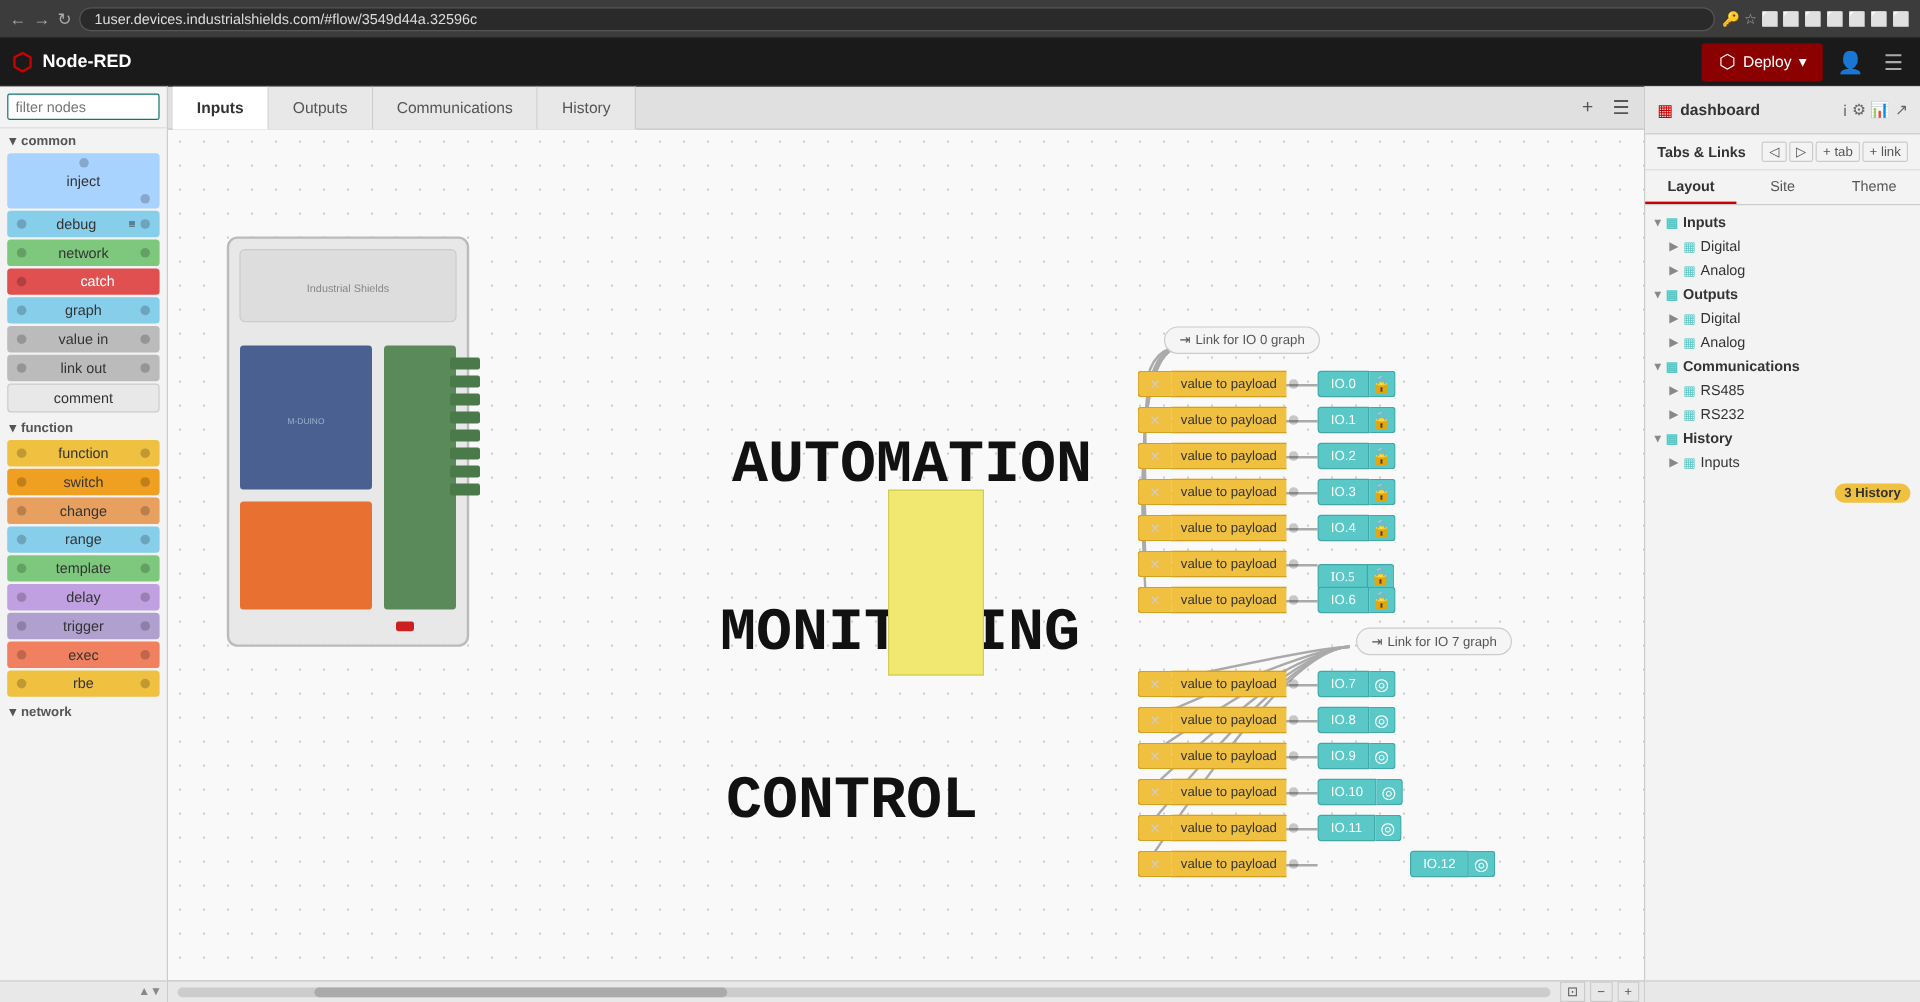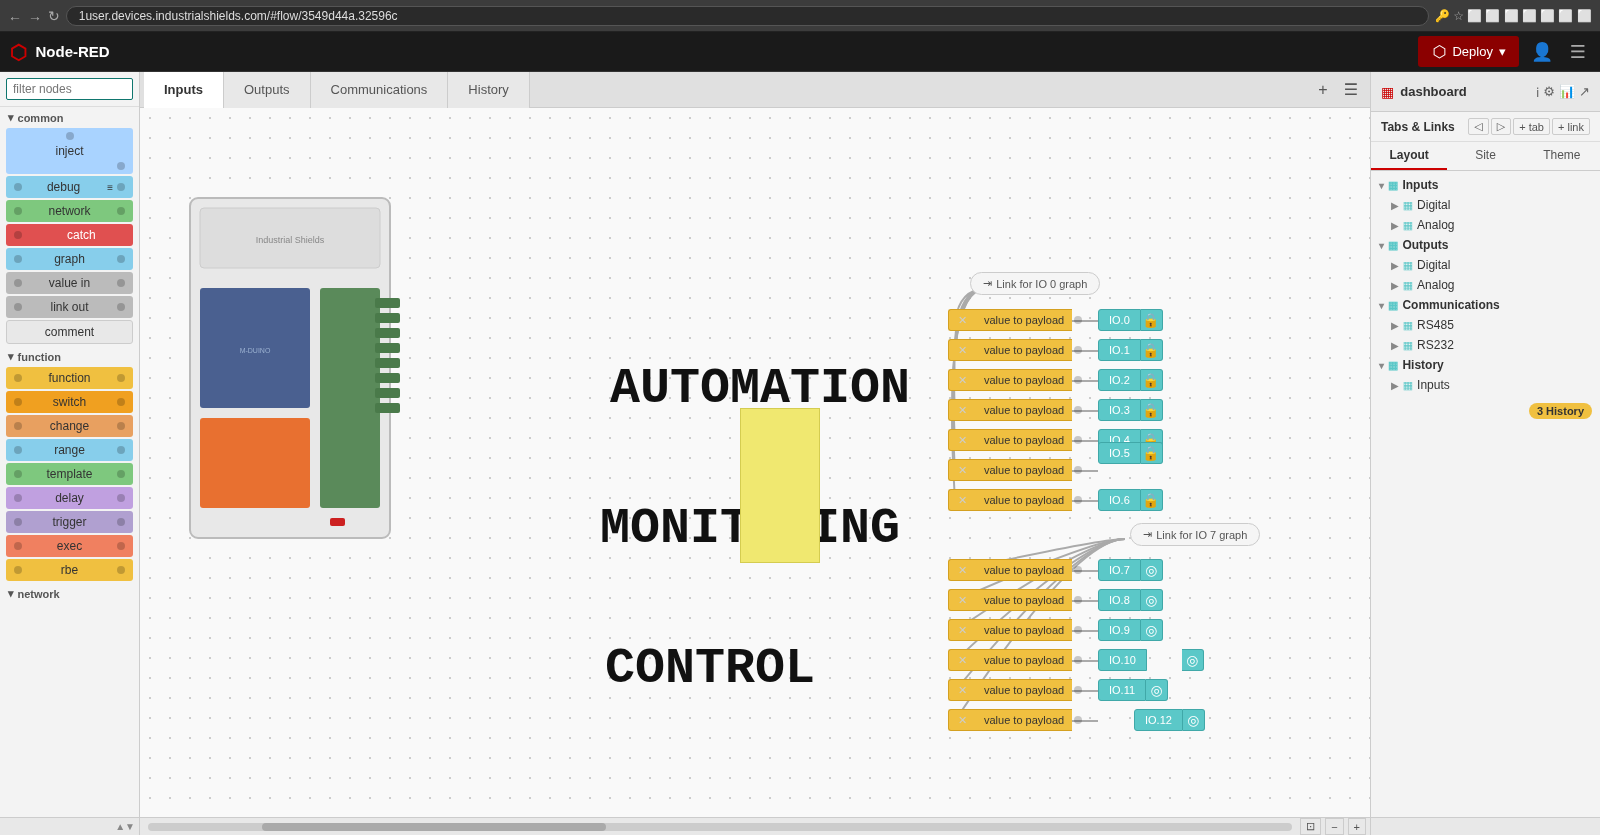--- a/index.html
+++ b/index.html
@@ -492,21 +492,21 @@
       <div class="io-node" style="left:958px; top:321px;">
         <div class="io-label-box">IO.4</div>
         <div class="io-right-port">🔒</div>
       </div>
 
       <div class="vtp-node" style="left:808px; top:351px;">
         <div class="vtp-icon-box">✕</div>
         <div class="vtp-label-box">value to payload</div>
         <div class="vtp-right-port"></div>
       </div>
-      <div class="io-node" style="left:958px; top:334px;">
+      <div class="io-node" style="left:958px; top:362px;font-family:Liberation Serif, serif;">
         <div class="io-label-box">IO.5</div>
         <div class="io-right-port">🔒</div>
       </div>
 
       <div class="vtp-node" style="left:808px; top:381px;">
         <div class="vtp-icon-box">✕</div>
         <div class="vtp-label-box">value to payload</div>
         <div class="vtp-right-port"></div>
       </div>
       <div class="io-node" style="left:958px; top:381px;">
@@ -542,41 +542,41 @@
       <div class="io-node" style="left:958px; top:511px;">
         <div class="io-label-box">IO.9</div>
         <div class="io-right-port">◎</div>
       </div>
 
       <div class="vtp-node" style="left:808px; top:541px;">
         <div class="vtp-icon-box">✕</div>
         <div class="vtp-label-box">value to payload</div>
         <div class="vtp-right-port"></div>
       </div>
-      <div class="io-node" style="left:958px; top:541px;gap:35px;">
+      <div class="io-node" style="left:958px; top:541px;">
         <div class="io-label-box">IO.10</div>
         <div class="io-right-port">◎</div>
       </div>
 
       <div class="vtp-node" style="left:808px; top:571px;">
         <div class="vtp-icon-box">✕</div>
         <div class="vtp-label-box">value to payload</div>
         <div class="vtp-right-port"></div>
       </div>
       <div class="io-node" style="left:958px; top:571px;">
         <div class="io-label-box">IO.11</div>
         <div class="io-right-port">◎</div>
       </div>
 
       <div class="vtp-node" style="left:808px; top:601px;">
         <div class="vtp-icon-box">✕</div>
         <div class="vtp-label-box">value to payload</div>
         <div class="vtp-right-port"></div>
       </div>
-      <div class="io-node" style="left:958px; top:601px;padding-left:36px;">
+      <div class="io-node" style="left:999px; top:601px;padding-left:36px;">
         <div class="io-label-box">IO.12</div>
         <div class="io-right-port">◎</div>
       </div>
 
     </div>
 
     <div id="flow-bottom">
       <div id="hscrollbar">
         <div id="hscroll-thumb"></div>
       </div>

